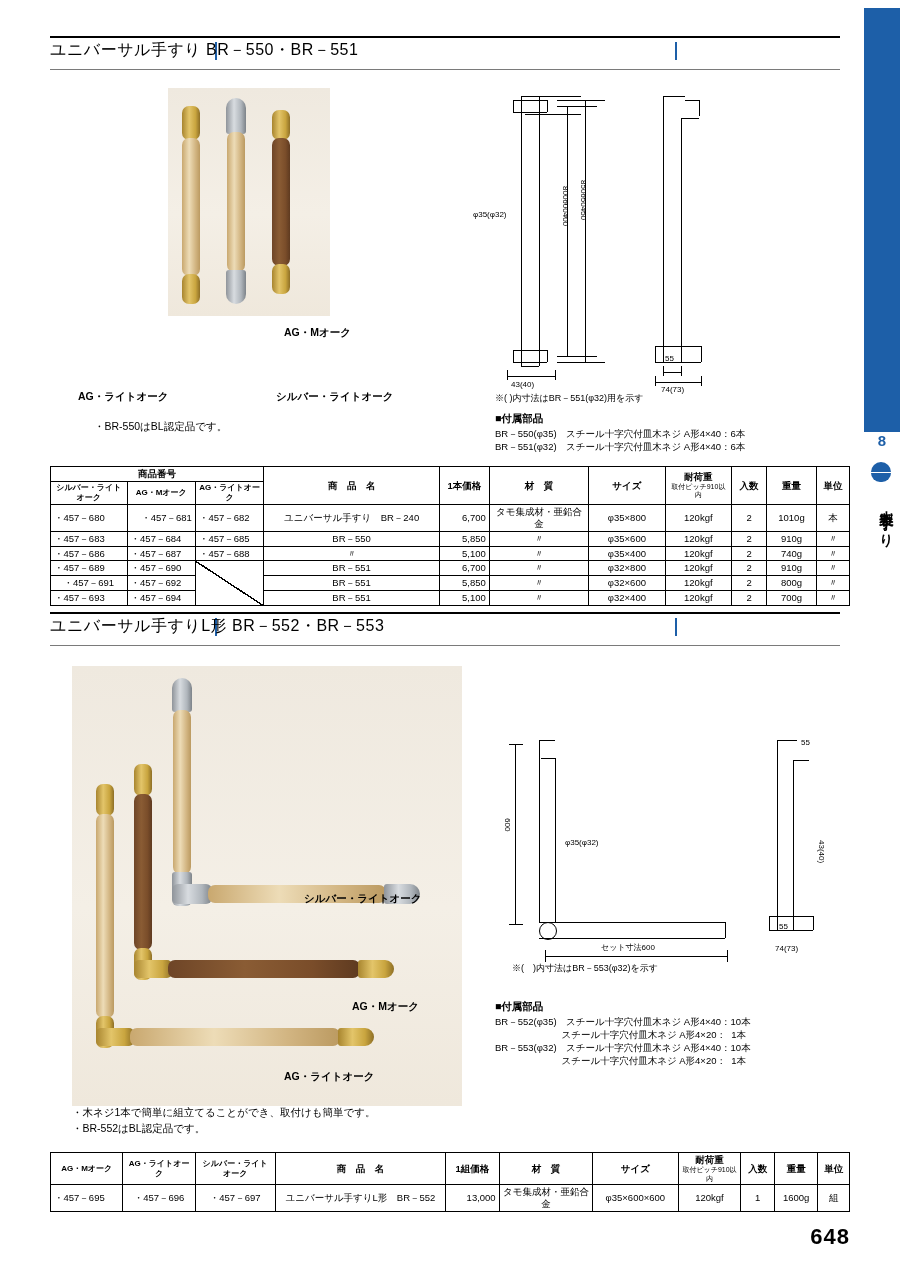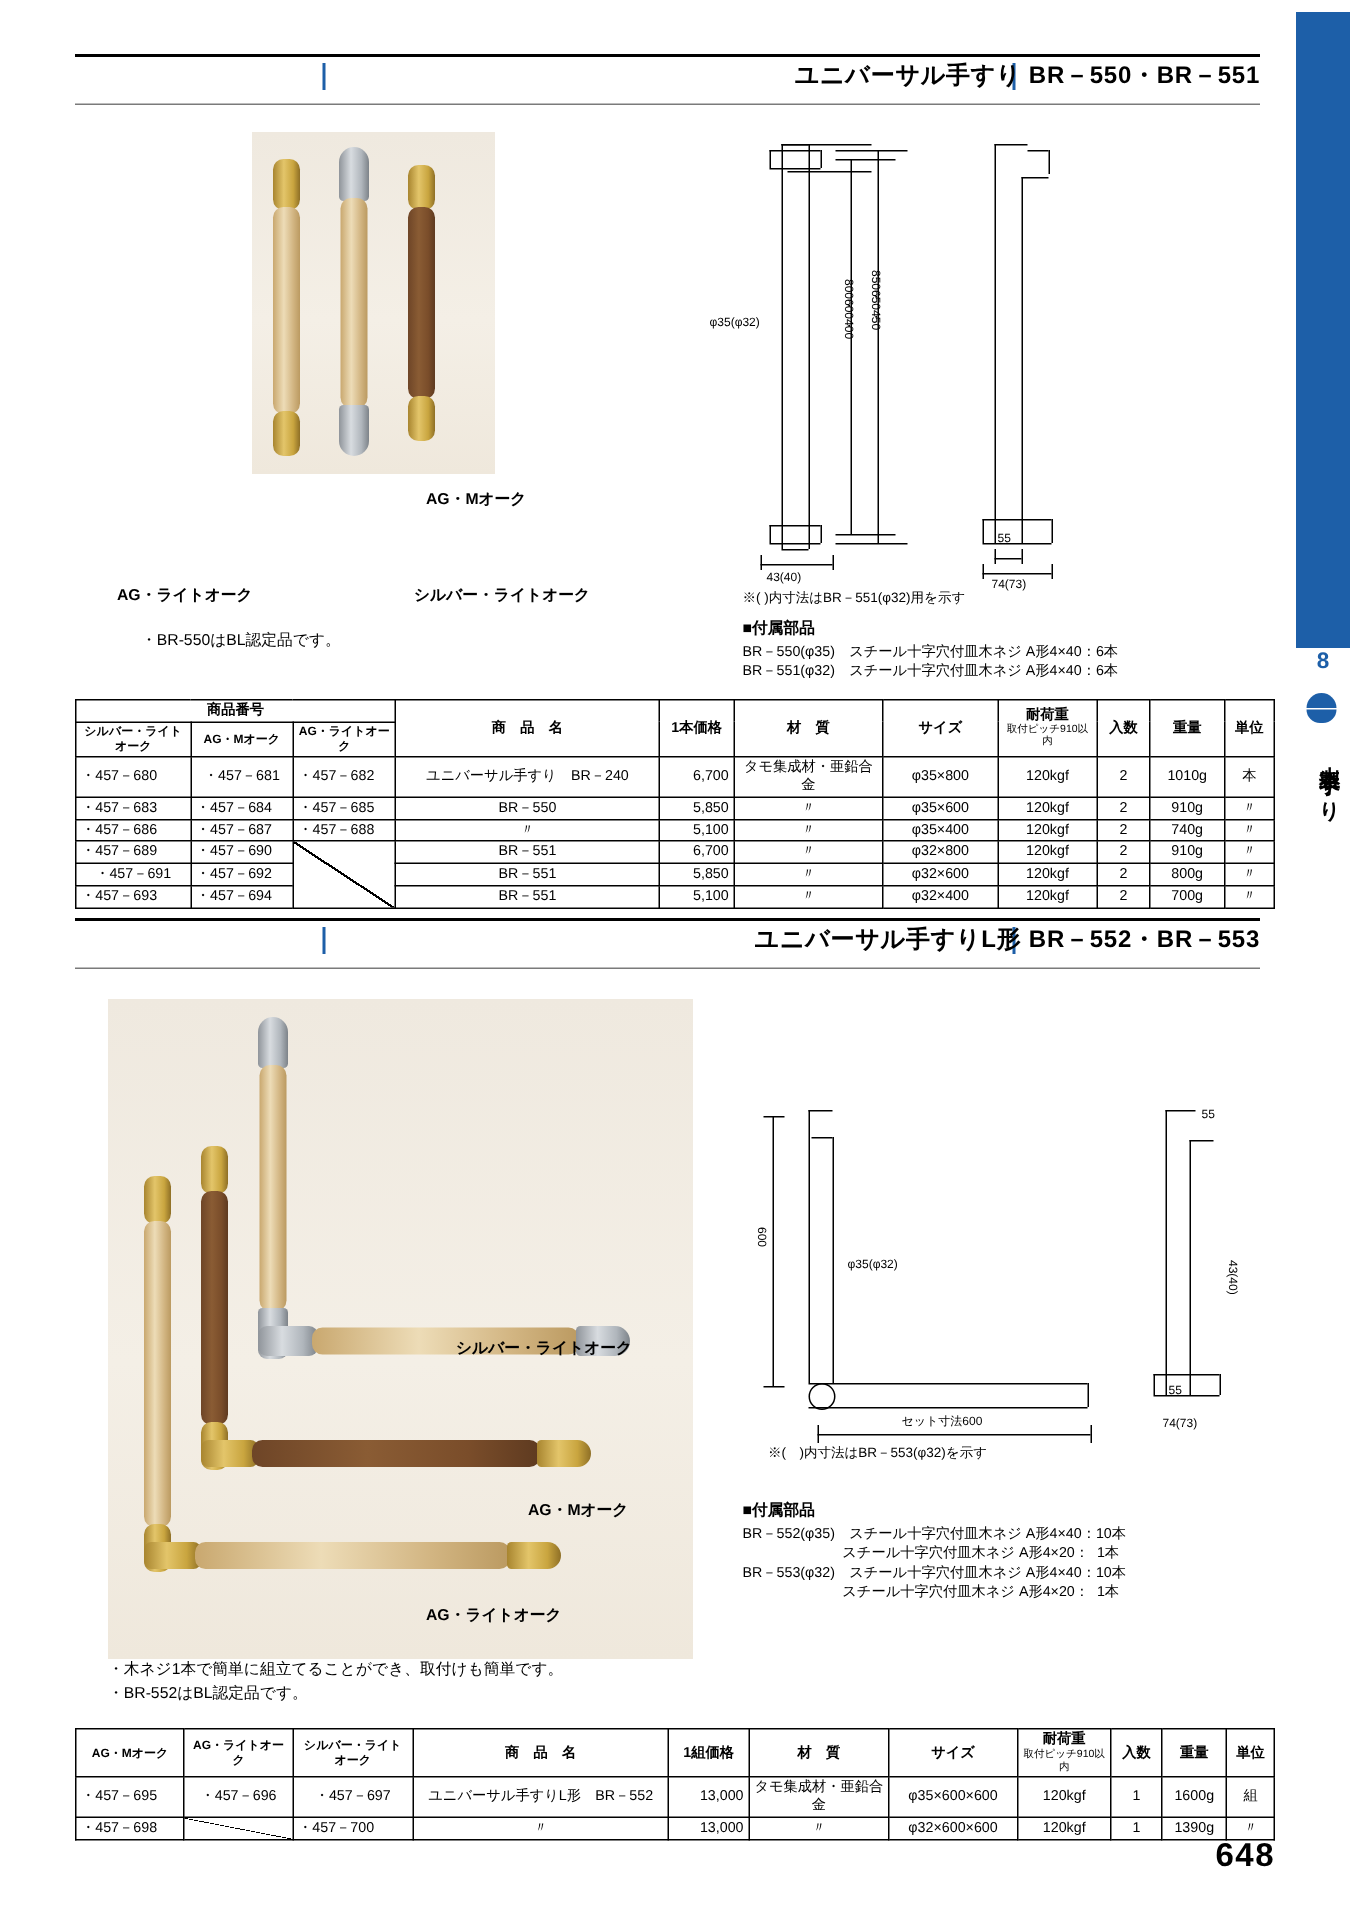--- a/index.html
+++ b/index.html
@@ -46,22 +46,22 @@
   .sec-head {
     position:absolute; left:50px; width:800px; height:34px;
   }
   .sec-head .rule-top {
     position:absolute; left:0; top:0; width:790px; height:2px; background:#000;
   }
   .sec-head .rule-bot {
     position:absolute; left:0; bottom:0; width:790px; height:1px; background:#7a7a7a;
   }
   .sec-head .title {
-    position:absolute; left:0; top:4px; width:790px; text-align:right;
-    font-size:16px; font-weight:bold; letter-spacing:0.5px;
+    position:absolute; left:0; top:4px; width:790px; text-align:left;
+    font-size:16px; font-weight:normal; letter-spacing:0.5px;
   }
   .sec-head .bar-l, .sec-head .bar-r {
     position:absolute; top:6px; width:2px; height:18px; background:#1d5fa8;
   }
   .sec-head .bar-l { left:165px; }
   .sec-head .bar-r { left:625px; }
 
   
   .photo {
     position:absolute;
@@ -239,21 +239,21 @@
       </tr>
       <tr>
         <th style="width:74px; font-size:8px;">シルバー・ライトオーク</th>
         <th style="width:66px; font-size:8px;">AG・Mオーク</th>
         <th style="width:66px; font-size:8px;">AG・ライトオーク</th>
       </tr>
     </thead>
     <tbody>
       <tr>
         <td style="text-align:left">・457－680</td>
-        <td style="text-align:center">・457－681</td>
+        <td style="text-align:right">・457－681</td>
         <td style="text-align:left">・457－682</td>
         <td>ユニバーサル手すり　BR－240</td>
         <td class="price" style="text-align:right">6,700</td>
         <td>タモ集成材・亜鉛合金</td>
         <td>φ35×800</td>
         <td>120kgf</td>
         <td>2</td>
         <td>1010g</td>
         <td>本</td>
       </tr>
@@ -448,30 +448,17 @@
         <td style="text-align:center">・457－697</td>
         <td>ユニバーサル手すりL形　BR－552</td>
         <td class="price" style="text-align:right">13,000</td>
         <td>タモ集成材・亜鉛合金</td>
         <td>φ35×600×600</td>
         <td>120kgf</td>
         <td>1</td>
         <td>1600g</td>
         <td>組</td>
       </tr>
-      <tr>
-        <td style="text-align:left">・457－698</td>
-        <td class="diag"></td>
-        <td style="text-align:left">・457－700</td>
-        <td>〃</td>
-        <td class="price" style="text-align:right">13,000</td>
-        <td>〃</td>
-        <td>φ32×600×600</td>
-        <td>120kgf</td>
-        <td>1</td>
-        <td>1390g</td>
-        <td>〃</td>
-      </tr>
     </tbody>
   </table>
 
   <div class="pagenum">648</div>
 </div>
 
 </body></html>

